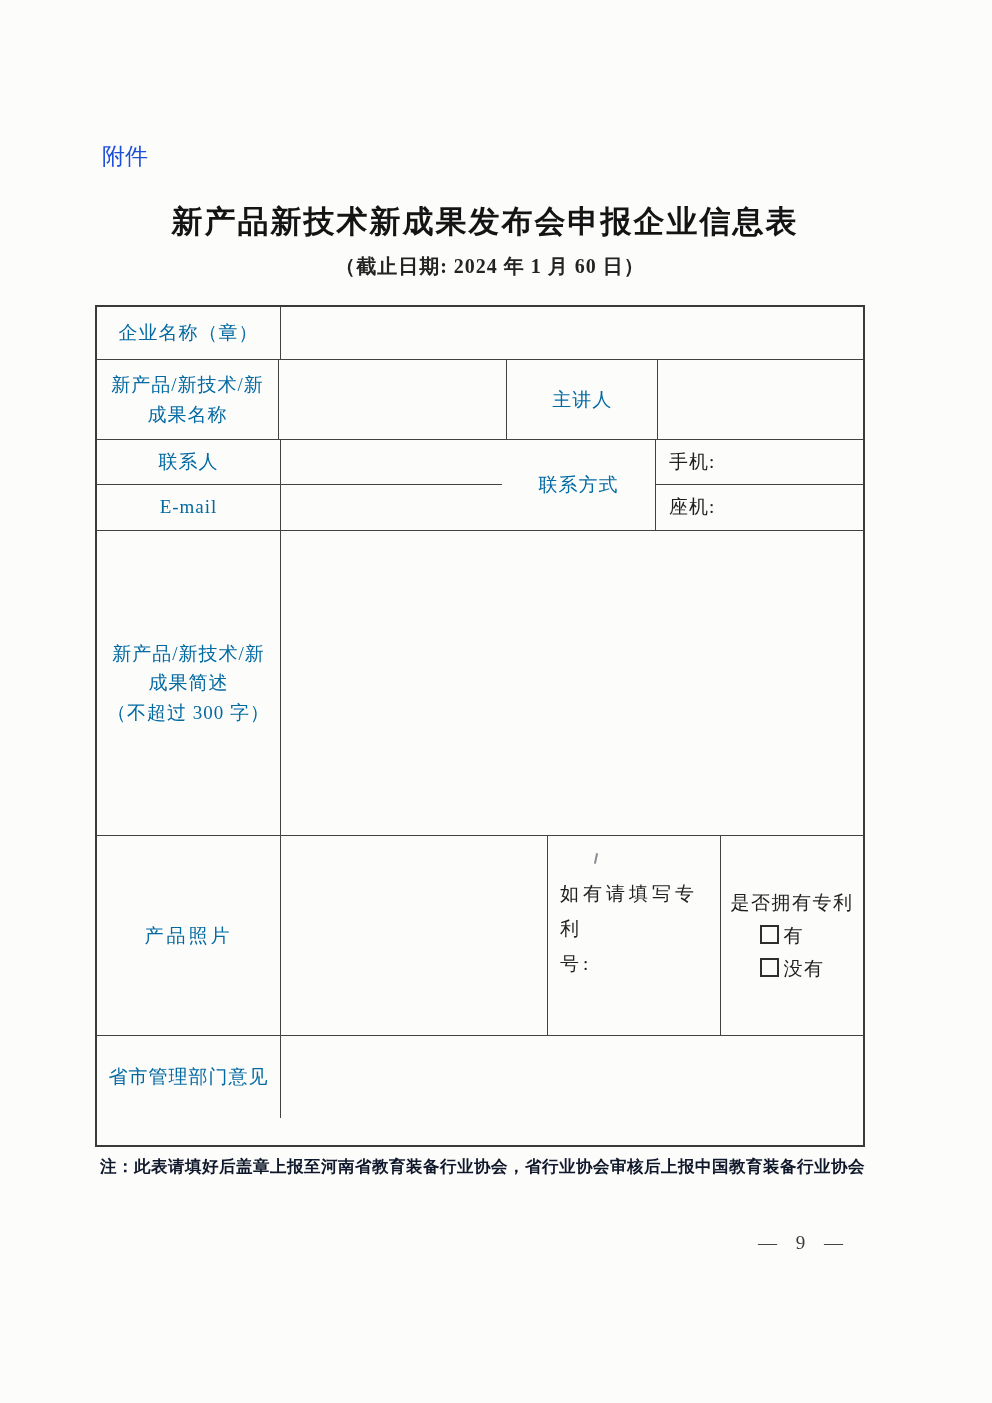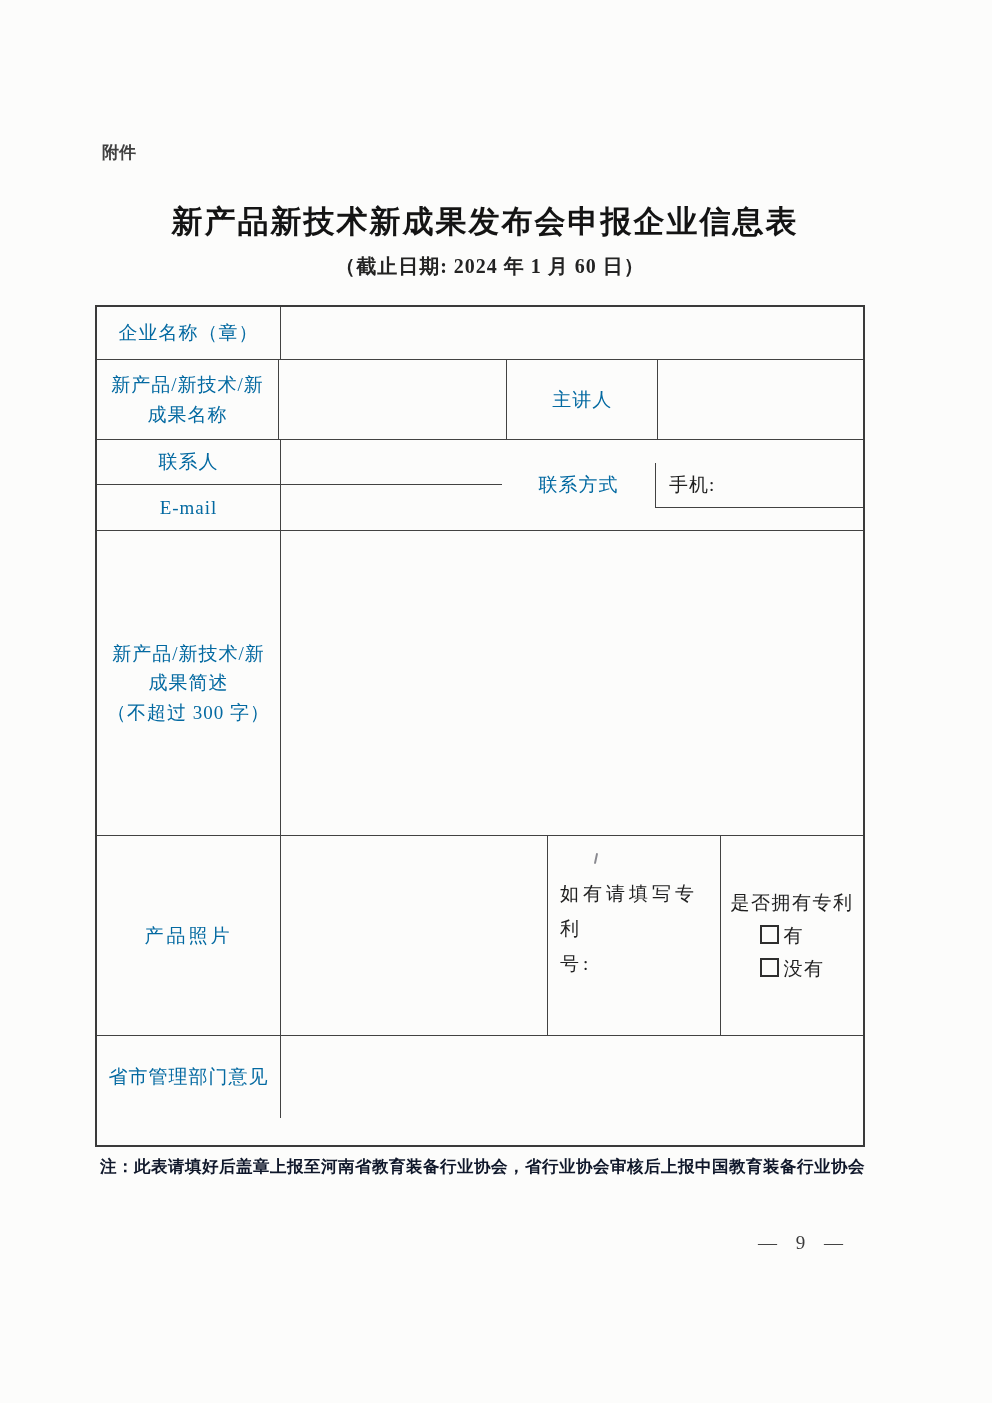--- a/index.html
+++ b/index.html
@@ -9,21 +9,21 @@
     background:#fcfcfb;
     font-family:"Liberation Serif","DejaVu Serif",serif;
     color:#1f1f1f;
     overflow:hidden;
     box-shadow:0 0 6px rgba(0,0,0,.15);
   }
   
   .attachment{
     position:absolute;left:102px;top:141px;
     font-family:"Liberation Sans","DejaVu Sans",sans-serif;
-    font-weight:700;font-size:17px;color:#404040;
+    font-weight:400;font-size:23px;color:#1d4ed8;
   }
   .doc-title{
     position:absolute;left:0;top:201px;width:970px;
     text-align:center;
     font-family:"Liberation Sans","DejaVu Sans",sans-serif;
     font-weight:700;font-size:31px;color:#141414;
     letter-spacing:2px;
   }
   .doc-subtitle{
     position:absolute;left:0;top:253px;width:980px;
@@ -115,35 +115,38 @@
     <div class="t-row" style="height:80px;">
       <div class="c lbl multi" style="width:183px;flex-direction:column;">
         <span>新产品/新技术/新</span>
         <span>成果名称</span>
       </div>
       <div class="c" style="width:222px;"></div>
       <div class="c lbl" style="width:153px;margin-left:9px;">主讲人</div>
       <div class="c" style="width:208px;"></div>
     </div>
 
-    <div class="t-row" style="height:91px;align-items:center;">
+    <div class="t-row" style="height:91px;">
       <div class="stack" style="width:405px;">
         <div class="subrow subrow-top" style="height:45px;">
           <div class="c lbl" style="width:183px;">联系人</div>
           <div class="c" style="width:222px;"></div>
         </div>
         <div class="subrow" style="height:46px;">
           <div class="c lbl" style="width:183px;">E-mail</div>
           <div class="c" style="width:222px;"></div>
         </div>
       </div>
       <div class="c lbl" style="width:153px;">联系方式</div>
       <div class="stack" style="width:208px;border-left:1.5px solid #424242;">
         <div class="phone-cell phone-top" style="height:45px;">
           <span>手机:</span>
+        </div>
+        <div class="phone-cell" style="height:46px;">
+          <span>座机:</span>
         </div>
       </div>
     </div>
 
     <div class="t-row" style="height:305px;">
       <div class="c lbl multi" style="width:183px;flex-direction:column;">
         <span>新产品/新技术/新</span>
         <span>成果简述</span>
         <span>（不超过 300 字）</span>
       </div>

